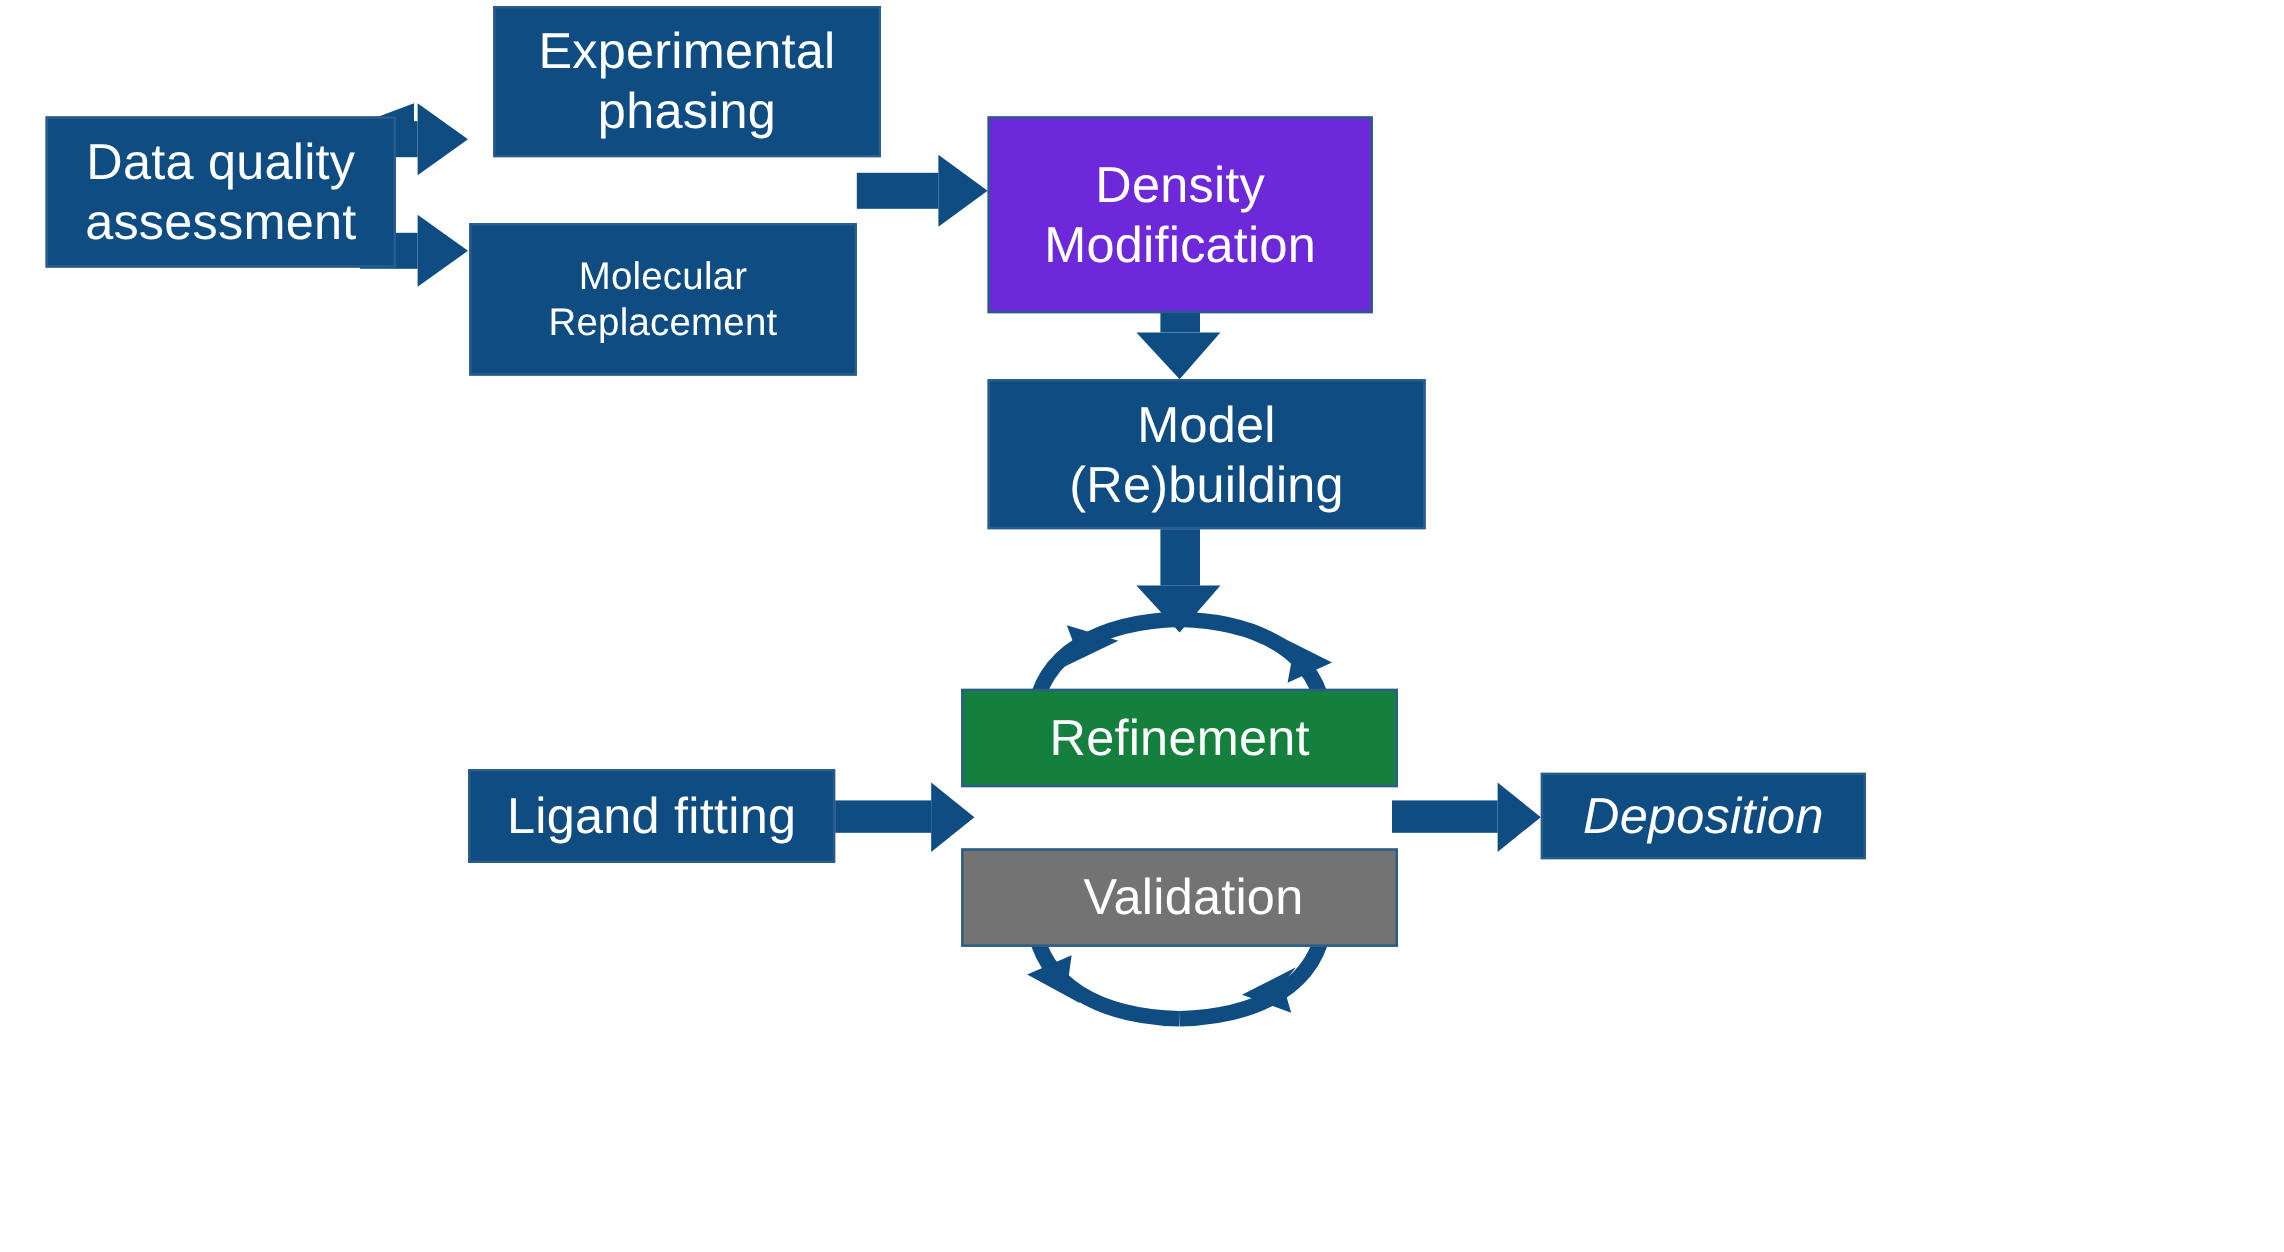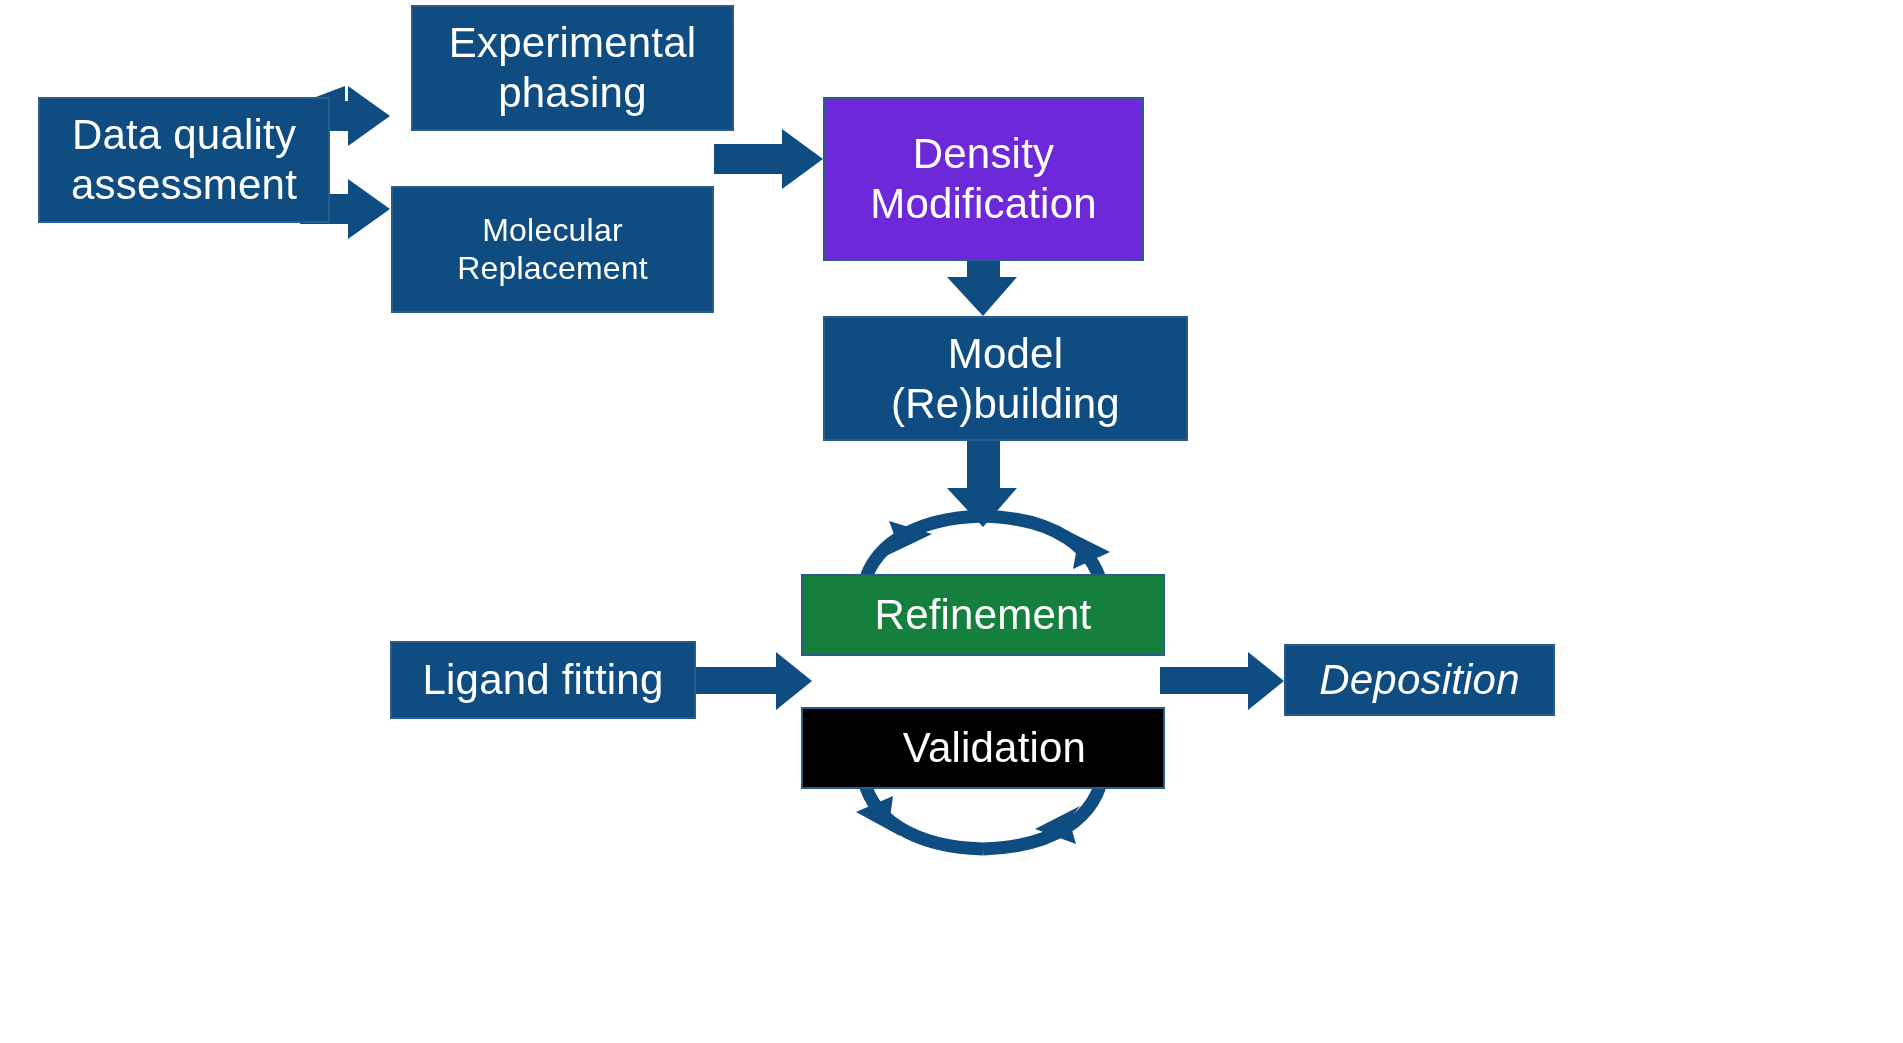--- a/index.html
+++ b/index.html
@@ -120,17 +120,17 @@
 assessment</div>
   <div class="node" style="left: 391px; top: 5px; width: 323px; height: 126px; font-size: 42px; background: rgb(15, 76, 129); border-color: rgb(42, 92, 138); color: rgb(255, 255, 255); margin-left: 20px;">Experimental
 phasing</div>
   <div class="node" style="left: 391px; top: 186px; width: 323px; height: 127px; font-size: 32px; background: rgb(15, 76, 129); border-color: rgb(42, 92, 138); color: rgb(255, 255, 255);">Molecular
 Replacement</div>
   <div class="node" style="left: 823px; top: 97px; width: 321px; height: 164px; font-size: 42px; background: #6d28d9; border-color: rgb(42, 92, 138); color: rgb(255, 255, 255);">Density
 Modification</div>
   <div class="node" style="left: 823px; top: 316px; width: 365px; height: 125px; font-size: 42px; background: rgb(15, 76, 129); border-color: rgb(42, 92, 138); color: rgb(255, 255, 255);">Model
 (Re)building</div>
   <div class="node" style="left: 801px; top: 574px; width: 364px; height: 82px; font-size: 42px; background: #15803d; border-color: rgb(42, 92, 138); color: rgb(255, 255, 255);">Refinement</div>
-  <div class="node" style="left: 801px; top: 707px; width: 364px; height: 82px; font-size: 42px; background: #000000; border-color: rgb(42, 92, 138); color: rgb(255, 255, 255); padding-left: 23px;">Validation</div>
+  <div class="node" style="left: 801px; top: 707px; width: 364px; height: 82px; font-size: 42px; background: #737373; border-color: rgb(42, 92, 138); color: rgb(255, 255, 255); padding-left: 23px;">Validation</div>
   <div class="node" style="left: 390px; top: 641px; width: 306px; height: 78px; font-size: 42px; background: rgb(15, 76, 129); border-color: rgb(42, 92, 138); color: rgb(255, 255, 255);">Ligand fitting</div>
   <div class="node" style="left: 1284px; top: 644px; width: 271px; height: 72px; font-size: 42px; background: rgb(15, 76, 129); border-color: rgb(42, 92, 138); color: rgb(255, 255, 255); font-style: italic;">Deposition</div>
 
 </div>
 
 </body></html>

